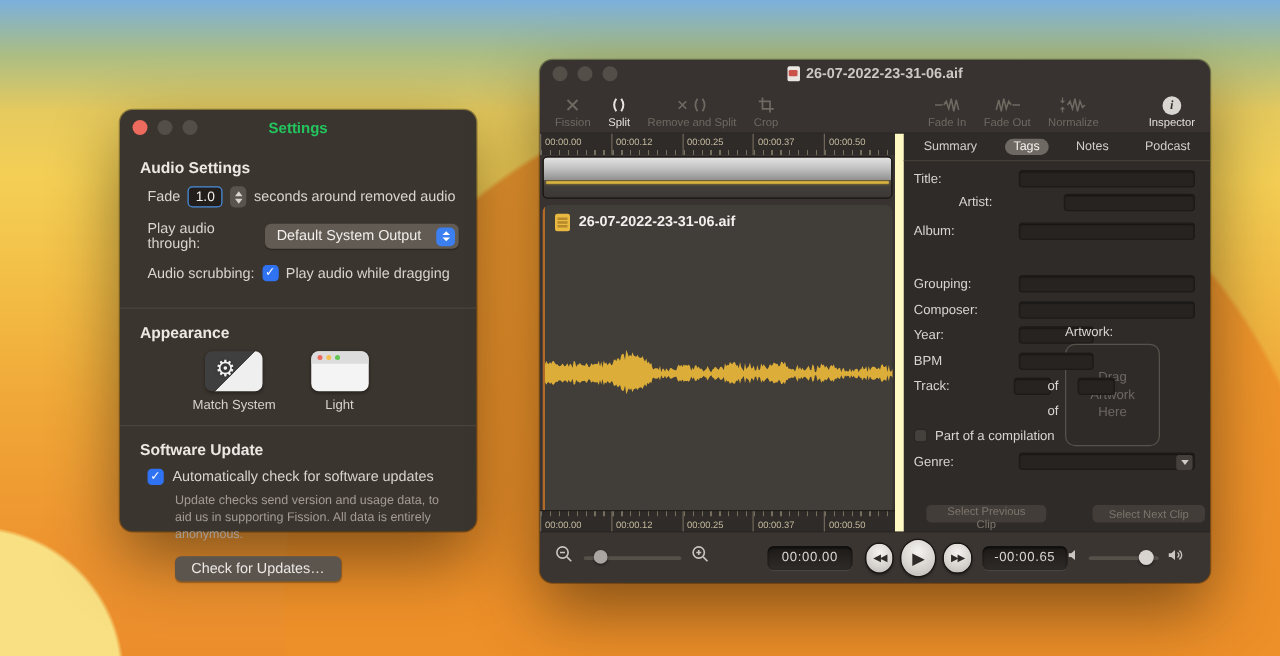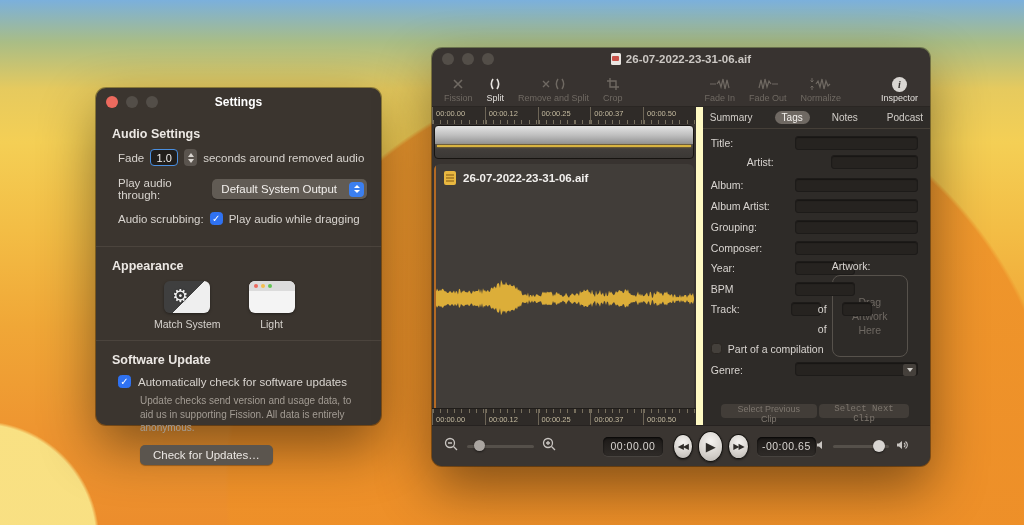--- a/index.html
+++ b/index.html
@@ -13,21 +13,21 @@
       linear-gradient(180deg,#7bb0dc 0%,#a9bd86 8%,#e6ca5e 17%,#f4cf55 27%,#f3bd45 44%,#f0a737 62%,#ee9530 82%,#ec8d2c 100%);
   }
 
   
   .win { position:absolute; border-radius:10px; box-shadow:0 22px 55px rgba(0,0,0,.45), 0 0 0 1px rgba(0,0,0,.35); }
   .titlebar { position:relative; display:flex; align-items:center; height:26px; }
   .lights { display:flex; gap:8px; padding-left:10px; position:absolute; left:0; top:0; bottom:0; align-items:center; }
   .light { width:12px; height:12px; border-radius:50%; }
   .light.red { background:#ec6a5e; }
   .light.dim { background:#534e48; }
-  .tb-title { flex:1; text-align:center; font-size:12px; font-weight:bold; color:#ffffff; }
+  .tb-title { flex:1; text-align:center; font-size:12px; font-weight:bold; color:#22c55e; }
 
   
   .settings { left:96px; top:88px; width:285px; height:337px; background:#3b352f; color:#d8d4cf; }
   .settings .titlebar { height:27px; }
   .sep { height:1px; background:#4b443d; }
   .sec { padding:8px 14px 10px 14px; }
   .sec h3 { font-size:12.5px; font-weight:bold; color:#ece8e4; margin:4px 0 8px 2px; }
   .srow { display:flex; align-items:center; gap:6px; margin:0 0 11px 8px; font-size:11.5px; color:#d8d4cf; }
   .fade-input { width:28px; height:17px; background:#211e1b; border:1.5px solid #4a8fe0; border-radius:4px;
     color:#f1efec; font-size:11px; text-align:center; font-family:inherit; }
@@ -61,21 +61,21 @@
   .tile.dark .bar { background:#343434; }
   .tile .dot { width:4px; height:4px; border-radius:50%; }
   .dot.r { background:#ec6a5e; } .dot.y { background:#f5bf4f; } .dot.g { background:#62c554; }
 
   .fineprint { font-size:10px; color:#a39c94; line-height:1.35; margin:2px 0 10px 30px; width:220px; }
   .upd-row { display:flex; align-items:center; gap:7px; margin:2px 0 6px 8px; font-size:11.5px; }
   .push-btn { display:inline-block; margin-left:30px; background:#5b554e; border:none; border-radius:5px;
     color:#ebe7e3; font-size:11.5px; padding:4px 13px; font-family:inherit; box-shadow:0 1px 1px rgba(0,0,0,.3); }
 
   
-  .main { left:432px; top:48px; width:498px; height:418px; background:#383330; color:#d8d4d0; }
+  .main { left:432px; top:48px; width:536px; height:418px; background:#383330; color:#d8d4d0; }
   .main .titlebar { height:22px; }
   .main .tb-title { font-size:11.5px; color:#ccc8c4; display:flex; align-items:center; justify-content:center; gap:5px; }
   .doc-icon { width:10px; height:12px; background:#e9e6e2; border-radius:1.5px; position:relative; display:inline-block; }
   .doc-icon::after { content:""; position:absolute; left:1.5px; right:1.5px; top:3px; height:5px; background:#c9524a; border-radius:1px; }
 
   .toolbar { display:flex; align-items:flex-end; height:36px; padding:0 10px 3px 12px; }
   .tool { display:flex; flex-direction:column; align-items:center; gap:1px; margin-right:14px; }
   .tool .glyph { height:16px; display:flex; align-items:center; justify-content:center; }
   .tool .tlabel { font-size:9px; color:#e2dfdb; white-space:nowrap; }
   .tool.disabled .tlabel { color:#6f6962; }
@@ -127,21 +127,21 @@
   .artwork-box { position:absolute; left:129px; width:76px; height:82px; border:1px solid #57524c; border-radius:8px;
     display:flex; align-items:center; justify-content:center; text-align:center;
     color:#6e6862; font-size:10.5px; line-height:1.35; }
   .of-label { position:absolute; font-size:10.5px; color:#d8d4d0; }
   .combo-arrow { position:absolute; right:1px; top:1px; width:13px; height:12px; background:#45403b; border-radius:2px;
     display:flex; align-items:center; justify-content:center; }
   .combo-arrow i { border-left:3px solid transparent; border-right:3px solid transparent; border-top:4px solid #cfccc7; }
   .clipnav-btn { position:absolute; bottom:8px; height:14px; background:#423d38; border:none; border-radius:4px;
     color:#7d766e; font-size:9px; font-family:inherit; padding:0 8px; }
   .clipnav-btn.prev { left:18px; width:96px; }
-  .clipnav-btn.next { right:21px; width:90px;font-family:Liberation Mono, monospace; }
+  .clipnav-btn.next { right:4px; width:90px; }
 
   .transport { position:absolute; left:0; right:0; bottom:0; height:41px; background:#3a3531; border-top:1px solid #262220;
     border-radius:0 0 10px 10px; display:flex; align-items:center; padding:0 12px; }
   .zoom-track { width:84px; height:3px; background:#55504a; border-radius:2px; position:relative; margin:0 8px; }
   .zoom-knob { position:absolute; top:-4.5px; left:10%; width:11px; height:11px; border-radius:50%; background:#aaa5a0;
     box-shadow:0 1px 2px rgba(0,0,0,.5); }
   .time-display { width:74px; height:19px; border-radius:5px; background:linear-gradient(180deg,#1c1917,#2f2b28);
     box-shadow:inset 0 1px 2px rgba(0,0,0,.8), 0 1px 0 rgba(255,255,255,.07);
     color:#d9d5d1; font-size:10.5px; display:flex; align-items:center; justify-content:center; letter-spacing:.5px; }
   .time-display.cur { margin-left:46px; }
@@ -365,24 +365,20 @@
             <input class="itext full" style="">
             </div>
           <div class="frow" style="top:25px;margin-left:36px;">
               <label>Artist:</label>
             <input class="itext full" style="">
             </div>
           <div class="frow" style="top:48px;">
               <label>Album:</label>
             <input class="itext full" style="">
             </div>
-          <div class="frow" style="top:69px;">
-              <label>Album Artist:</label>
-            <input class="itext full" style="">
-            </div>
           <div class="frow" style="top:90px;">
               <label>Grouping:</label>
             <input class="itext full" style="">
             </div>
           <div class="frow" style="top:111px;">
               <label>Composer:</label>
             <input class="itext full" style="">
             </div>
 
           <div class="frow" style="top:131px;">

